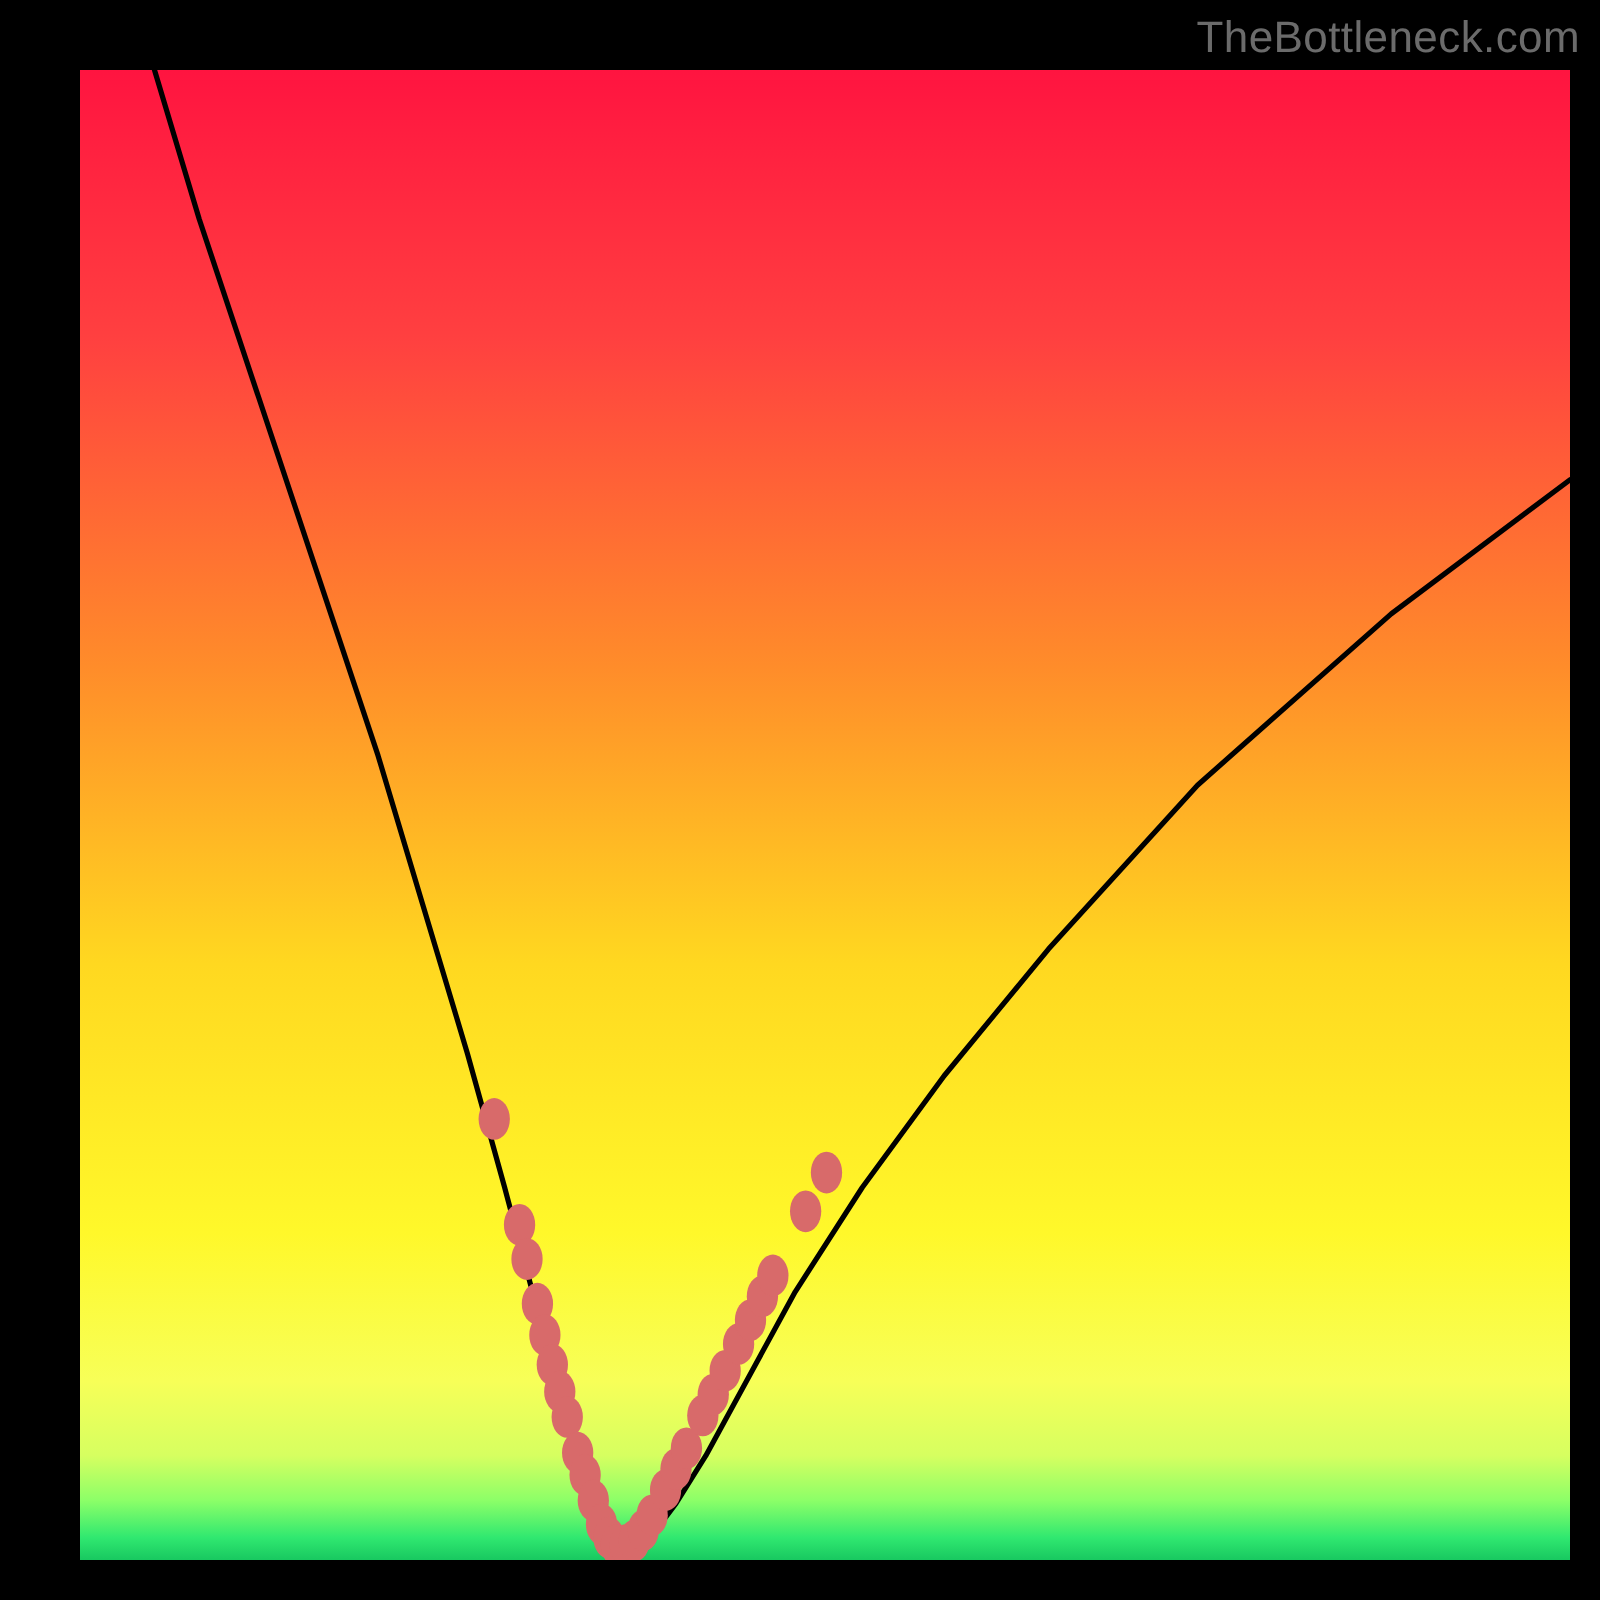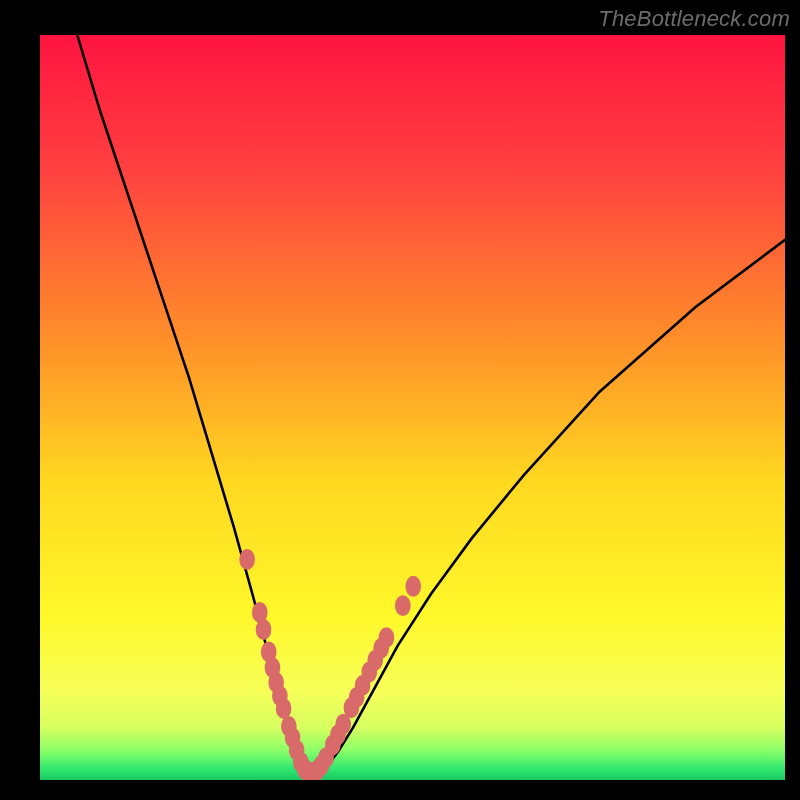--- a/index.html
+++ b/index.html
@@ -11,21 +11,20 @@
     overflow: hidden;
     font-family: Arial, Helvetica, sans-serif;
   }
   .frame {
     position: absolute;
     left: 0;
     top: 0;
     width: 800px;
     height: 800px;
     background: #000;
-    font-style: italic;
   }
   .plot-container {
     position: absolute;
     left: 40px;
     top: 35px;
     width: 745px;
     height: 745px;
   }
   .gradient {
     position: absolute;

